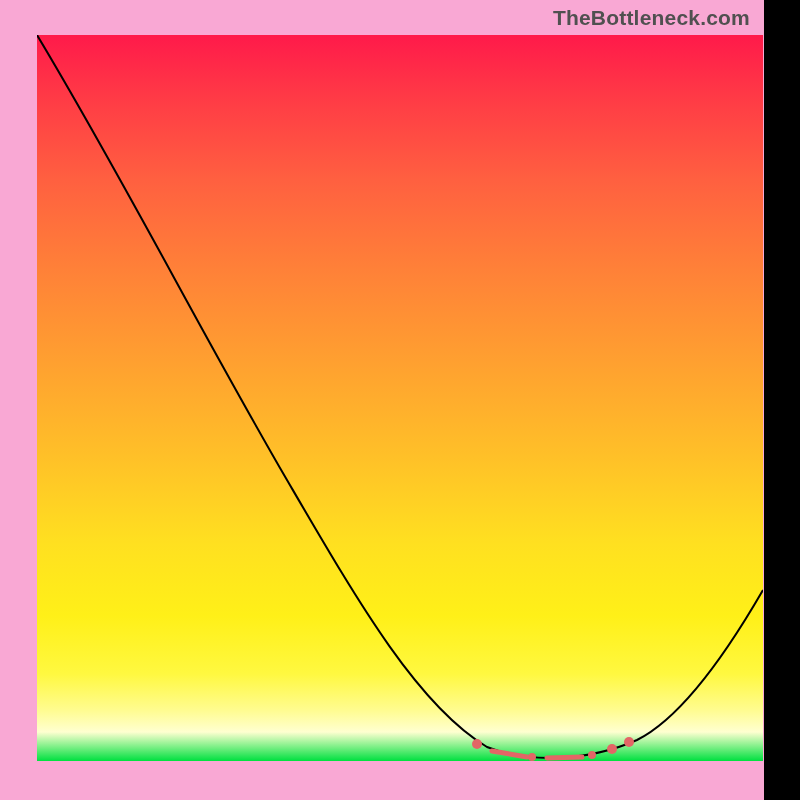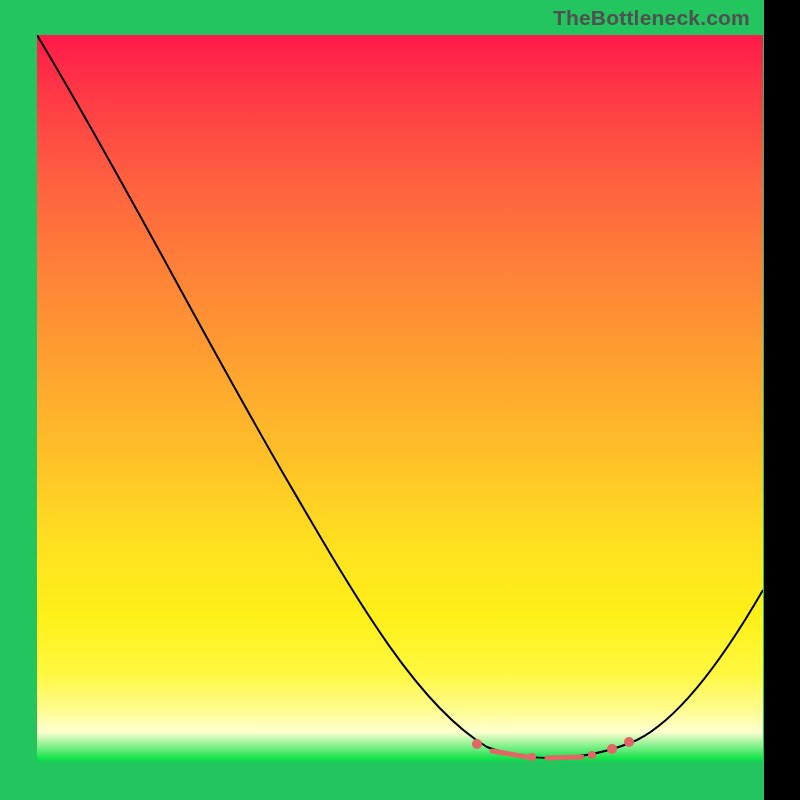--- a/index.html
+++ b/index.html
@@ -1,17 +1,17 @@
 <!DOCTYPE html>
 <html><head>
 <meta charset="utf-8">
 <style>
   * { margin: 0; padding: 0; box-sizing: border-box; }
   html, body { width: 800px; height: 800px; background: #000; font-family: Arial, sans-serif; }
-  .container { position: relative; width: 764px; height: 800px; background: #22c55e; }
+  .container { position: relative; width: 764px; height: 800px; background: #f9a8d4; }
   .watermark {
     position: absolute;
     top: 6px;
     right: 14px;
     color: #505050;
     font-size: 21px;
     font-weight: bold;
     letter-spacing: 0.2px;
     z-index: 10;
   }

